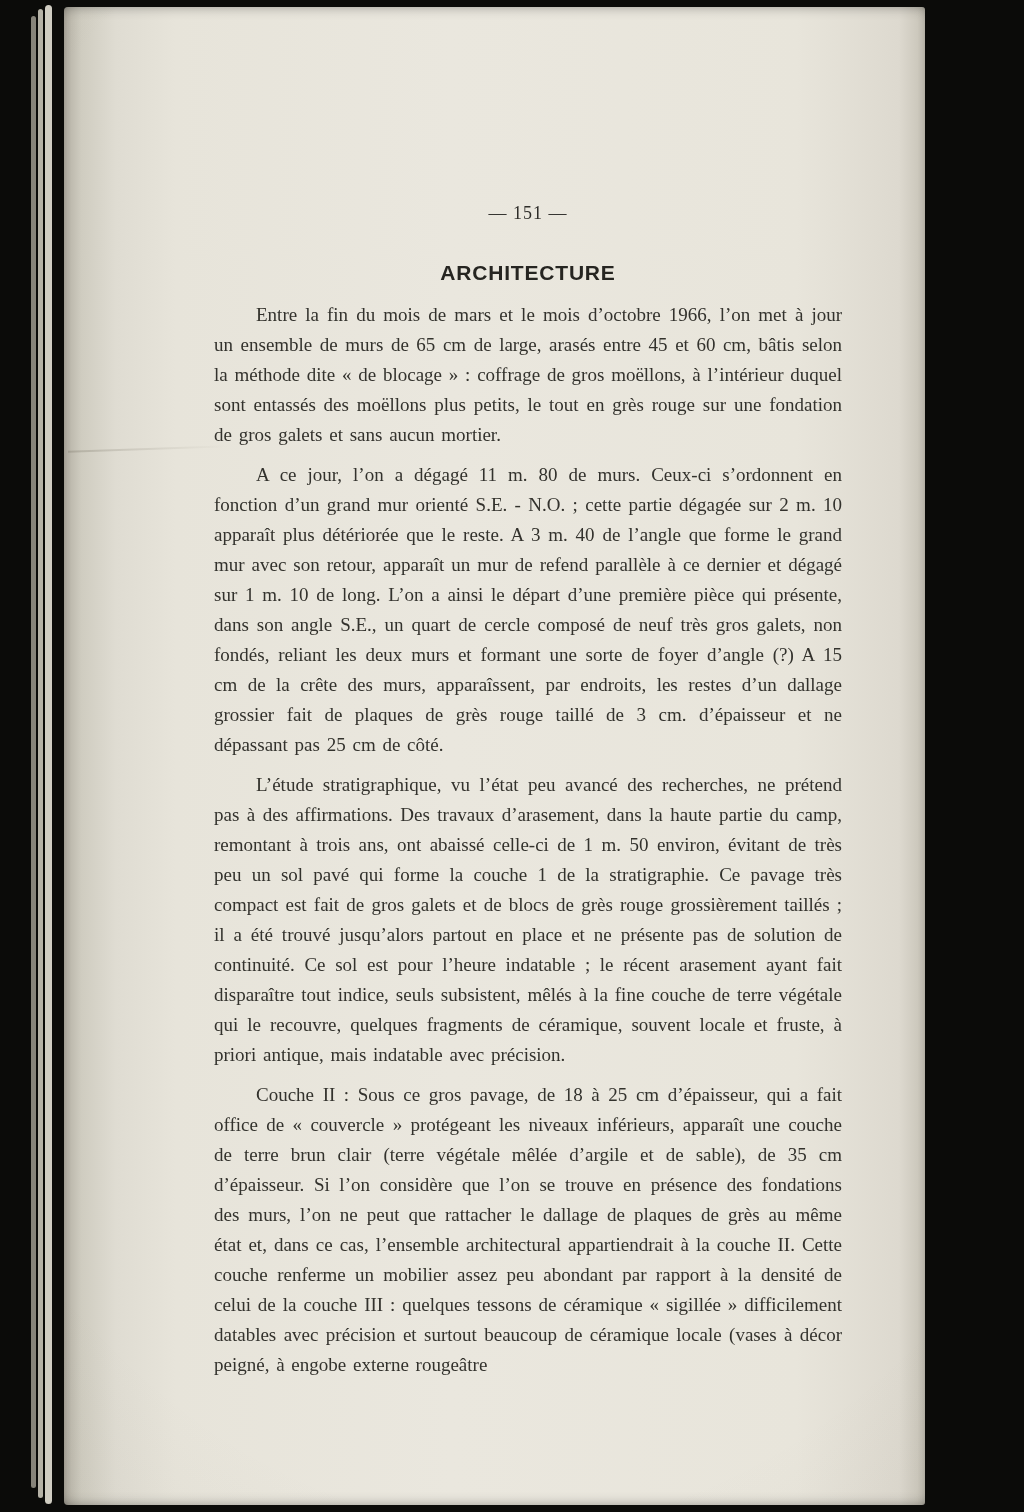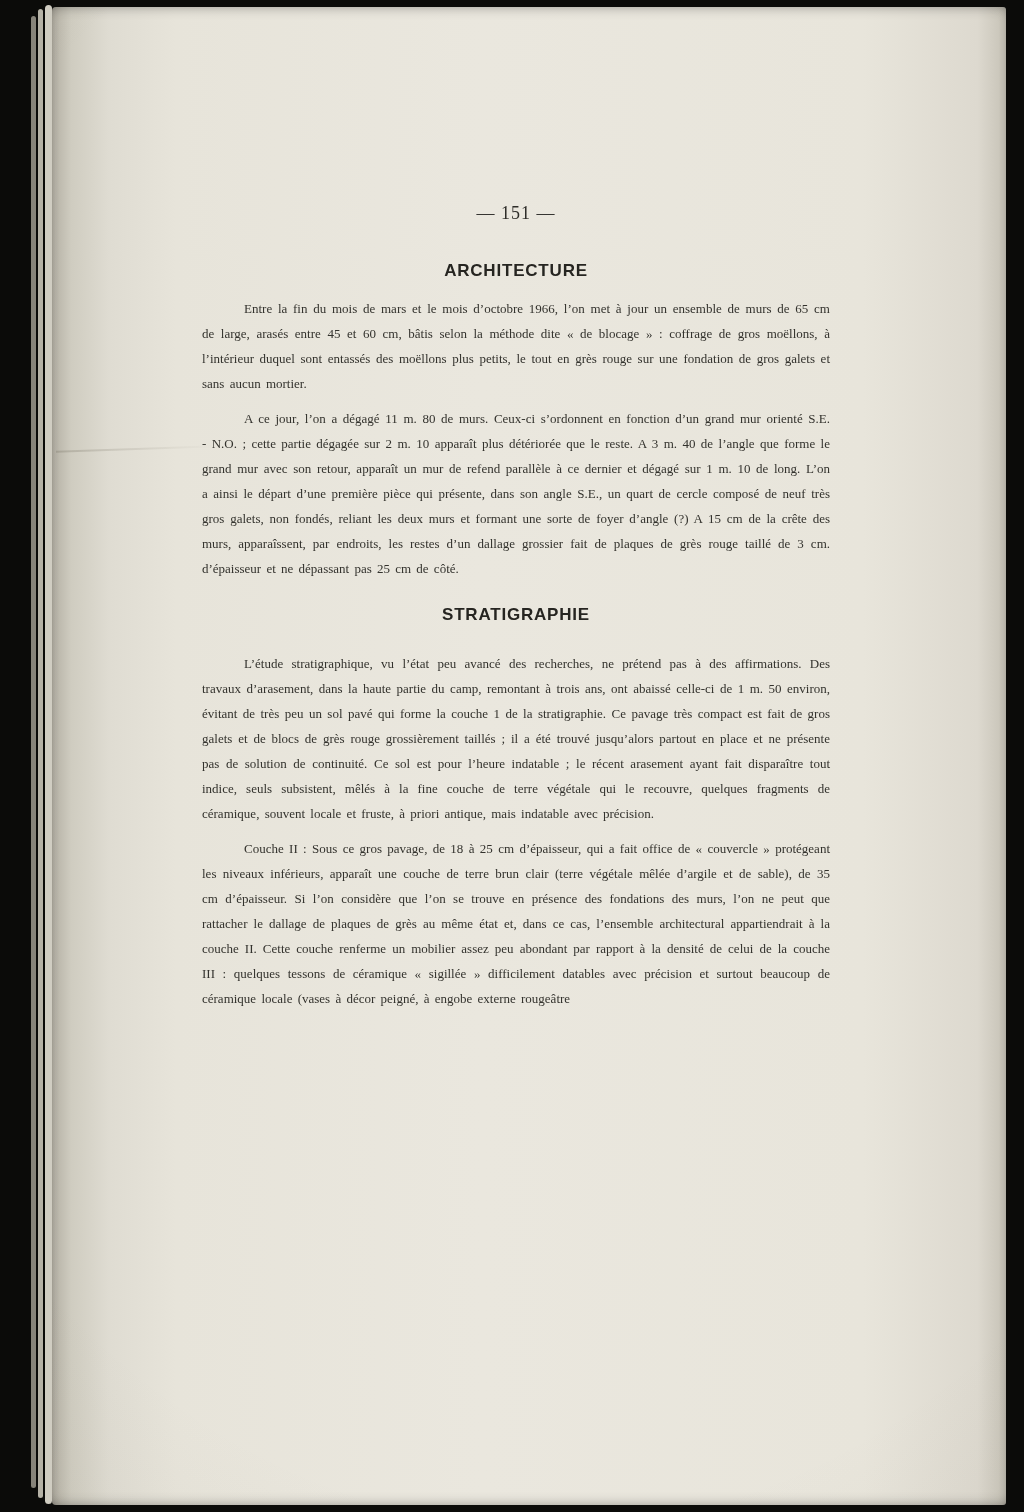--- a/index.html
+++ b/index.html
@@ -20,23 +20,23 @@
     position: absolute;
     border-radius: 4px;
   }
   .edge-1 { left: 31px; top: 16px; bottom: 24px; width: 5px; background: #87847a; }
   .edge-2 { left: 38px; top: 9px;  bottom: 14px; width: 5px; background: #b5b2a6; }
   .edge-3 { left: 45px; top: 5px;  bottom: 8px;  width: 7px; background: #d0cdc2; }
 
   
   .page {
     position: absolute;
-    left: 52px;
+    left: 64px;
     top: 7px;
-    width: 954px;
+    width: 861px;
     height: 1498px;
     border-radius: 4px 3px 3px 4px;
     background:
       radial-gradient(ellipse 120% 90% at 52% 45%, rgba(0,0,0,0) 62%, rgba(88,82,66,0.10) 100%),
       linear-gradient(90deg,
         #b3afa3 0%,
         #cfccc0 2%,
         #dfdcd2 6%,
         #e7e4da 13%,
         #eae7de 45%,
@@ -70,35 +70,35 @@
     margin-top: 196px;
     text-align: center;
     font-size: 18px;
     letter-spacing: 1px;
     color: #2e2d29;
   }
 
   .section-heading {
     font-family: "Liberation Sans", "DejaVu Sans", sans-serif;
     font-weight: 700;
-    font-size: 17px;
+    font-size: 21px;
     letter-spacing: 0.8px;
     text-align: center;
     color: #262521;
     margin: 24px 0 26px 0;
   }
   .section-heading.first {
     margin-top: 37px;
     margin-bottom: 15px;
   }
 
   .para {
     margin: 0 0 10px 0;
-    font-size: 13px;
-    line-height: 25px;
+    font-size: 19px;
+    line-height: 30px;
     text-align: justify;
     text-indent: 42px;
     word-spacing: 2px;
     color: #33322d;
   }
   .italic {
   }
 </style>
 </head>
 <body>
@@ -109,19 +109,18 @@
   <div class="edge-strip edge-3"></div>
 
   <div class="page">
     <div class="crease"></div>
     <div class="content">
       <div class="page-number">— 151 —</div>
       <div id="sections">
           <div class="section-heading first">ARCHITECTURE</div>
           <p class="para"><span>Entre la fin du mois de mars et le mois d’octobre 1966, l’on met à jour un ensemble de murs de 65 cm de large, arasés entre 45 et 60 cm, bâtis selon la méthode dite « de blocage » : coffrage de gros moëllons, à l’intérieur duquel sont entassés des moëllons plus petits, le tout en grès rouge sur une fondation de gros galets et sans aucun mortier.</span></p>
           <p class="para"><span>A ce jour, l’on a dégagé 11 m. 80 de murs. Ceux-ci s’ordonnent en fonction d’un grand mur orienté S.E. - N.O. ; cette partie dégagée sur 2 m. 10 apparaît plus détériorée que le reste. A 3 m. 40 de l’angle que forme le grand mur avec son retour, apparaît un mur de refend parallèle à ce dernier et dégagé sur 1 m. 10 de long. L’on a ainsi le départ d’une première pièce qui présente, dans son angle S.E., un quart de cercle composé de neuf très gros galets, non fondés, reliant les deux murs et formant une sorte de foyer d’angle (?) A 15 cm de la crête des murs, apparaîssent, par endroits, les restes d’un dallage grossier fait de plaques de grès rouge taillé de 3 cm. d’épaisseur et ne dépassant pas 25 cm de côté.</span></p>
-          <div class="section-heading">STRATIGRAPHIE</div>
           <p class="para"><span>L’étude stratigraphique, vu l’état peu avancé des recherches, ne prétend pas à des affirmations. Des travaux d’arasement, dans la haute partie du camp, remontant à trois ans, ont abaissé celle-ci de 1 m. 50 environ, évitant de très peu un sol pavé qui forme la </span><span class="italic">couche 1</span><span> de la stratigraphie. Ce pavage très compact est fait de gros galets et de blocs de grès rouge grossièrement taillés ; il a été trouvé jusqu’alors partout en place et ne présente pas de solution de continuité. Ce sol est pour l’heure indatable ; le récent arasement ayant fait disparaître tout indice, seuls subsistent, mêlés à la fine couche de terre végétale qui le recouvre, quelques fragments de céramique, souvent locale et fruste, à priori antique, mais indatable avec précision.</span></p>
           <p class="para"><span class="italic">Couche II : </span><span>Sous ce gros pavage, de 18 à 25 cm d’épaisseur, qui a fait office de « couvercle » protégeant les niveaux inférieurs, apparaît une couche de terre brun clair (terre végétale mêlée d’argile et de sable), de 35 cm d’épaisseur. Si l’on considère que l’on se trouve en présence des fondations des murs, l’on ne peut que rattacher le dallage de plaques de grès au même état et, dans ce cas, l’ensemble architectural appartiendrait à la couche II. Cette couche renferme un mobilier assez peu abondant par rapport à la densité de celui de la couche III : quelques tessons de céramique « sigillée » difficilement datables avec précision et surtout beaucoup de céramique locale (vases à décor peigné, à engobe externe rougeâtre</span></p>
         </div>
     </div>
   </div>
 </div>
 
 </body></html>

